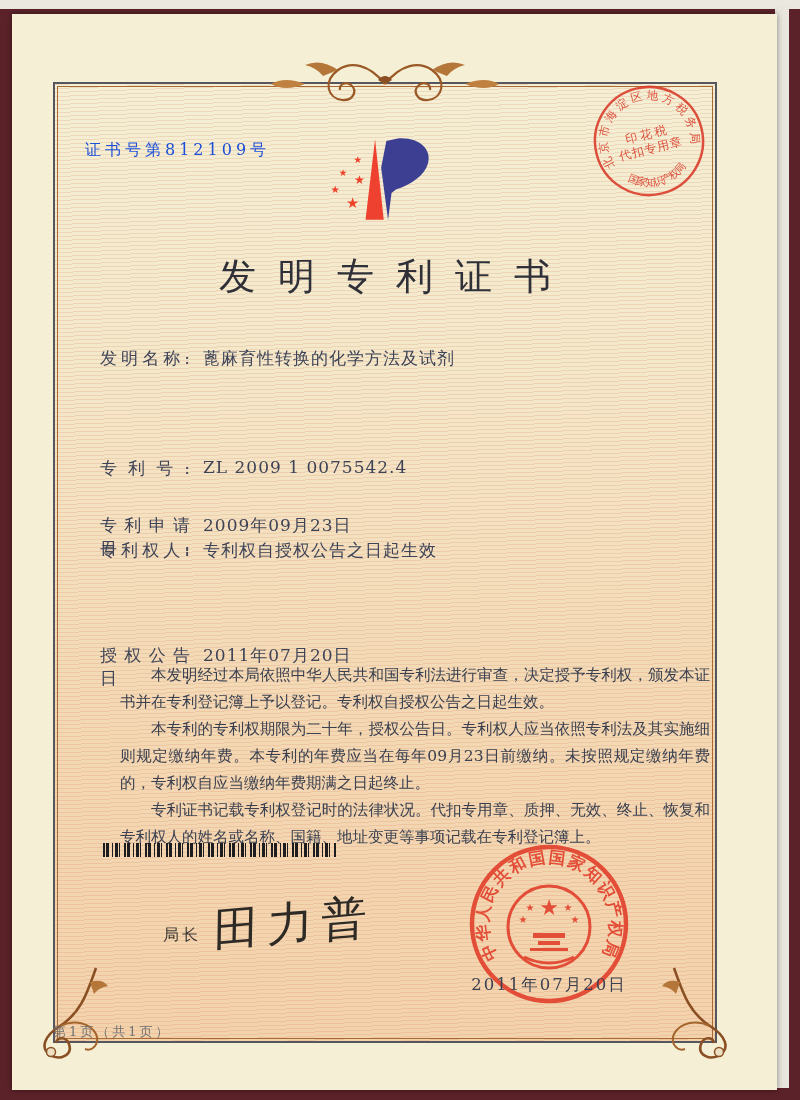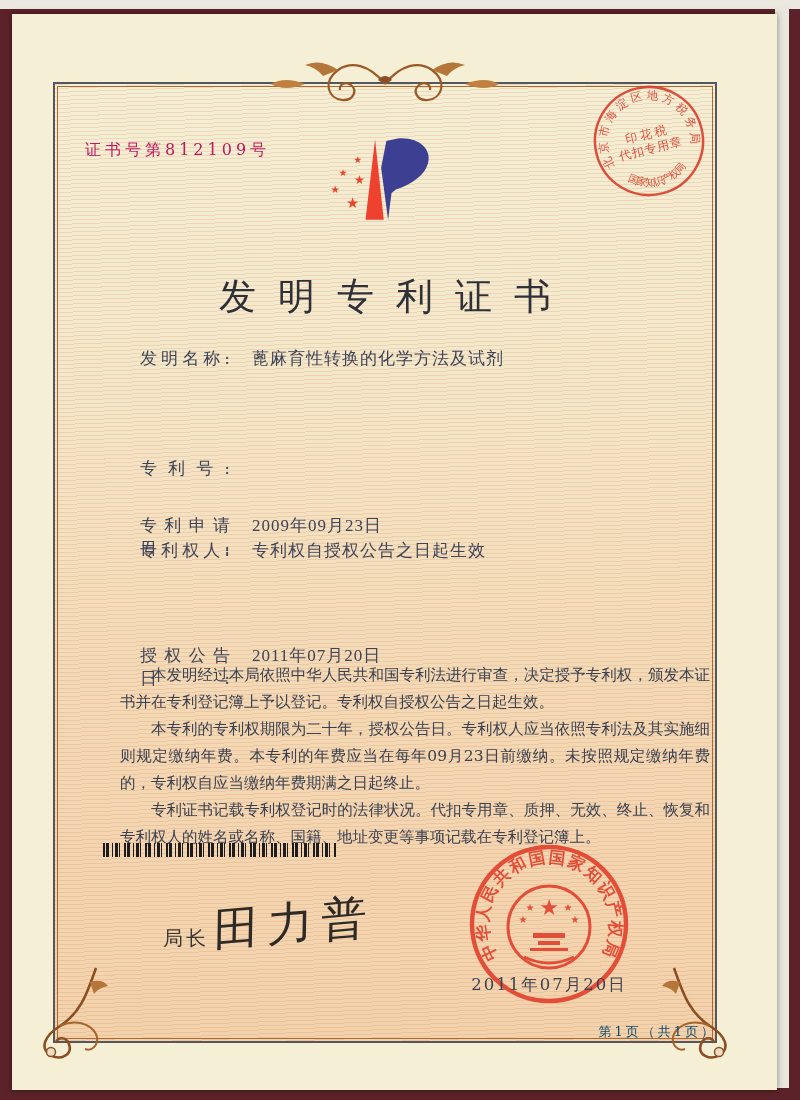--- a/index.html
+++ b/index.html
@@ -11,56 +11,56 @@
 
   
   .frame { position:absolute; left:41px; top:68px; width:664px; height:961px; border:2px solid #55565e; }
   .frame::after { content:""; position:absolute; inset:2px; border:1px solid #a86a30; }
   .guilloche { position:absolute; left:43px; top:70px; width:660px; height:957px;
     background:
       repeating-linear-gradient(178deg, rgba(216,124,84,.20) 0 1px, rgba(0,0,0,0) 1px 4px),
       linear-gradient(180deg, rgba(246,225,190,0) 0%, rgba(243,198,152,.18) 30%, rgba(242,186,136,.42) 65%, rgba(241,187,138,.55) 100%);
   }
 
-  .cert-no { position:absolute; left:73px; top:126px; font-size:16px; letter-spacing:4px; color:#be185d; }
+  .cert-no { position:absolute; left:73px; top:126px; font-size:16px; letter-spacing:4px; color:#1d4ed8; }
 
   .logo { position:absolute; left:305px; top:116px; width:130px; height:100px; }
 
   .tax-stamp { position:absolute; left:577px; top:67px; width:120px; height:120px; transform:rotate(-14deg); opacity:.88; }
 
   .doc-title { position:absolute; left:41px; top:238px; width:664px; text-align:center;
-    font-size:37px; color:#2f3038; letter-spacing:22px; text-indent:22px; font-weight:500;margin-top:20px; }
+    font-size:37px; color:#2f3038; letter-spacing:22px; text-indent:22px; font-weight:500; }
 
   .row { position:absolute; left:88px; display:flex; font-size:17px; color:#3e4357; }
-  .row .lbl { width:90px; text-align:justify; text-align-last:justify; flex:none;margin-left:40px; }
-  .row .val { margin-left:22px; letter-spacing:1px; white-space:nowrap;font-family:Liberation Serif, serif; }
+  .row .lbl { width:90px; text-align:justify; text-align-last:justify; flex:none; }
+  .row .val { margin-left:13px; letter-spacing:1px; white-space:nowrap; }
   .row1 { top:333px; } .row2 { top:391px; } .row3 { top:443px; }
   .row4 { top:500px; } .row5 { top:525px; } .row6 { top:630px; }
 
   .body-text { position:absolute; left:76px; top:648px; width:622px; font-size:15.5px;
     line-height:27px; color:#3b4050; text-align:justify; }
   .body-text p { text-indent:2em;margin-left:32px; }
 
   .barcode { position:absolute; left:91px; top:829px; width:234px; height:14px;
     background:repeating-linear-gradient(90deg,
       #1d1d1f 0 2px, rgba(0,0,0,0) 2px 3px,
       #1d1d1f 3px 6px, rgba(0,0,0,0) 6px 9px,
       #1d1d1f 9px 10px, rgba(0,0,0,0) 10px 12px,
       #1d1d1f 12px 15px, rgba(0,0,0,0) 15px 16px,
       #1d1d1f 16px 17px, rgba(0,0,0,0) 17px 21px); }
 
-  .director { position:absolute; left:151px; top:911px; font-size:20px; letter-spacing:3px; color:#3a3732; }
+  .director { position:absolute; left:151px; top:911px; font-size:16px; letter-spacing:3px; color:#3a3732; }
   .signature { position:absolute; left:196px; top:862px; width:190px; height:90px; }
 
   .big-seal { position:absolute; left:452px; top:825px; width:170px; height:170px; opacity:.9; }
   .seal-date { position:absolute; left:452px; top:960px; width:170px; text-align:center;
     font-size:16.5px; letter-spacing:2px; color:#3c4150; }
 
-  .footer { position:absolute; left:41px; top:1009px; width:664px; text-align:right;
-    font-size:13px; letter-spacing:3px; color:#0c4a6e; }
+  .footer { position:absolute; left:41px; top:1009px; width:664px; text-align:left;
+    font-size:13px; letter-spacing:3px; color:#737373; }
 
   .ornament-top { position:absolute; left:253px; top:38px; width:240px; height:62px; }
   .ornament-bl { position:absolute; left:18px; top:948px; width:82px; height:98px; }
   .ornament-br { position:absolute; left:646px; top:948px; width:82px; height:98px; transform:scaleX(-1); }
 </style>
 </head>
 <body>
 
 <div class="stage">
   <div class="strip-top"></div>
@@ -121,20 +121,21 @@
     </svg>
 
     <div class="doc-title">发明专利证书</div>
 
     <div class="row row1">
       <span class="lbl">发明名称:</span>
       <span class="val">蓖麻育性转换的化学方法及试剂</span>
     </div>
     <div class="row row3">
       <span class="lbl">专利号:</span>
+      <span class="val">ZL 2009 1 0075542.4</span>
     </div>
     <div class="row row4">
       <span class="lbl">专利申请日:</span>
       <span class="val">2009年09月23日</span>
     </div>
     <div class="row row5">
       <span class="lbl">专利权人:</span>
       <span class="val">专利权自授权公告之日起生效</span>
     </div>
     <div class="row row6">

